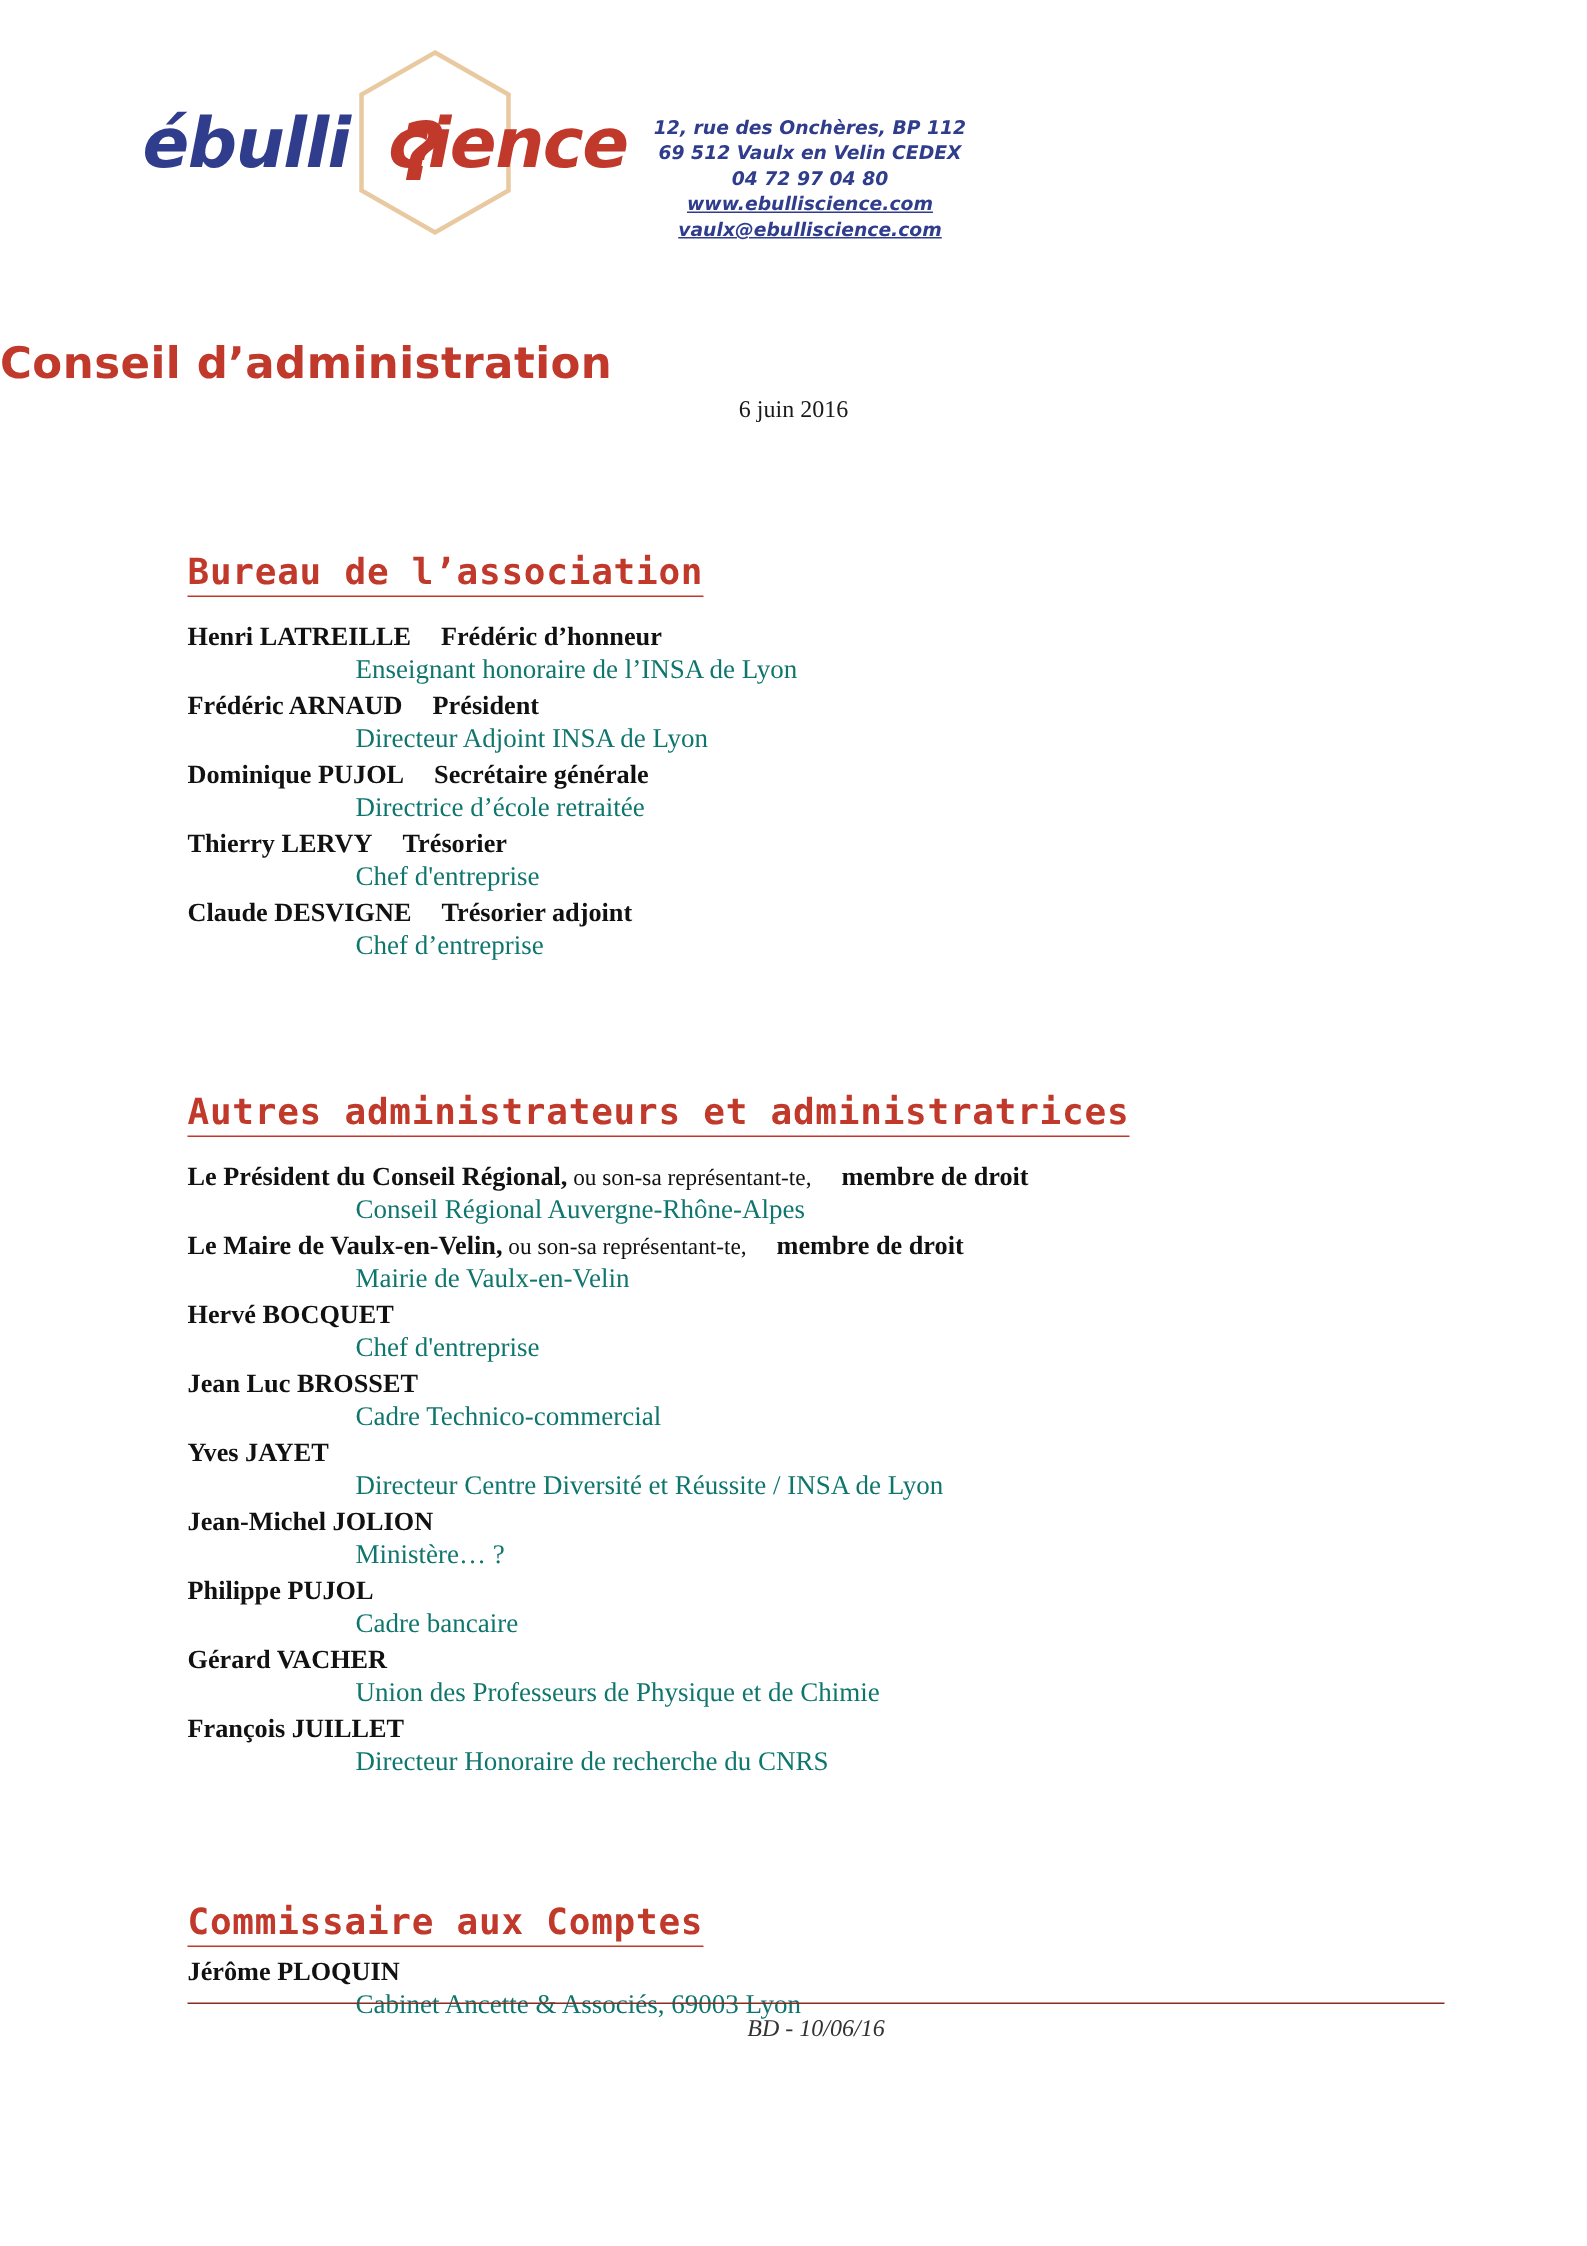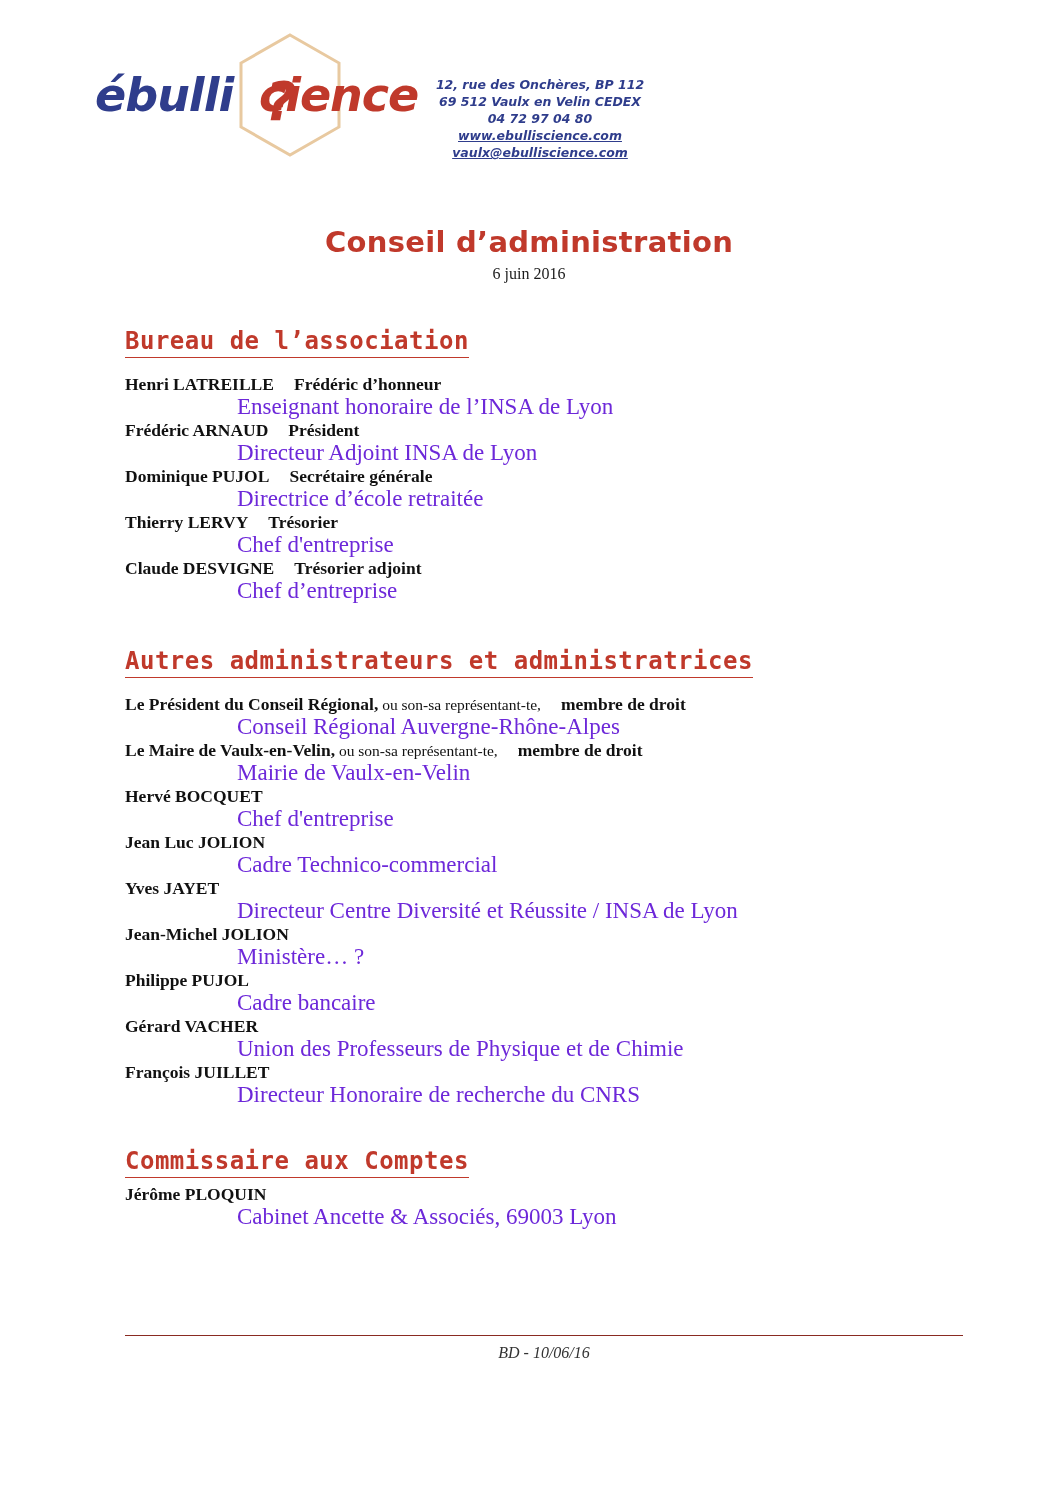--- a/index.html
+++ b/index.html
@@ -82,21 +82,21 @@
     color: #2f3d8c;
   }
   .contact a,
   .contact .link {
     color: #2f3d8c;
     text-decoration: underline;
   }
 
   
   .doc-title {
-    text-align: center;
+    text-align: left;
     font-family: "DejaVu Sans", sans-serif;
     font-weight: bold;
     font-size: 29px;
     color: #c0392b;
     margin: 40px 0 0 0;
     letter-spacing: 0.3px;
   }
   .doc-date {
     text-align: center;
     font-family: "Liberation Serif", serif;
@@ -117,20 +117,21 @@
   }
   .section-heading {
     font-family: "DejaVu Sans Mono", monospace;
     font-weight: bold;
     font-size: 24px;
     color: #c0392b;
     border-bottom: 1.5px solid #c0392b;
     display: inline-block;
     padding-bottom: 2px;
     letter-spacing: 0.5px;
+    margin-top: 40px;
   }
   .entries {
     margin-top: 16px;
   }
   .entry {
     margin-bottom: 1px;
   }
   .entry-line {
     display: flex;
     justify-content: flex-start;
@@ -151,23 +152,23 @@
     font-weight: bold;
     font-family: "Liberation Serif", serif;
     font-size: 17.5px;
     color: #111;
     text-align: right;
     white-space: nowrap;
     padding-left: 20px;
   }
   .entry-detail {
     padding-left: 112px;
-    font-size: 23px;
+    font-size: 18px;
     line-height: 25px;
-    color: #6d28d9;
+    color: #0f766e;
     margin-top: -1px;
   }
   .cac-entries {
     margin-top: 6px;
   }
 
   
   .footer {
     position: absolute;
     left: 125px;
@@ -292,21 +293,21 @@
         <div class="entry">
           <div class="entry-line">
             <span class="entry-name">Hervé BOCQUET</span>
             <span class="entry-role"></span>
           </div>
           <div class="entry-detail">Chef d'entreprise</div>
         </div>
 
         <div class="entry">
           <div class="entry-line">
-            <span class="entry-name">Jean Luc JOLION</span>
+            <span class="entry-name">Jean Luc BROSSET</span>
             <span class="entry-role"></span>
           </div>
           <div class="entry-detail">Cadre Technico-commercial</div>
         </div>
 
         <div class="entry">
           <div class="entry-line">
             <span class="entry-name">Yves JAYET</span>
             <span class="entry-role"></span>
           </div>

